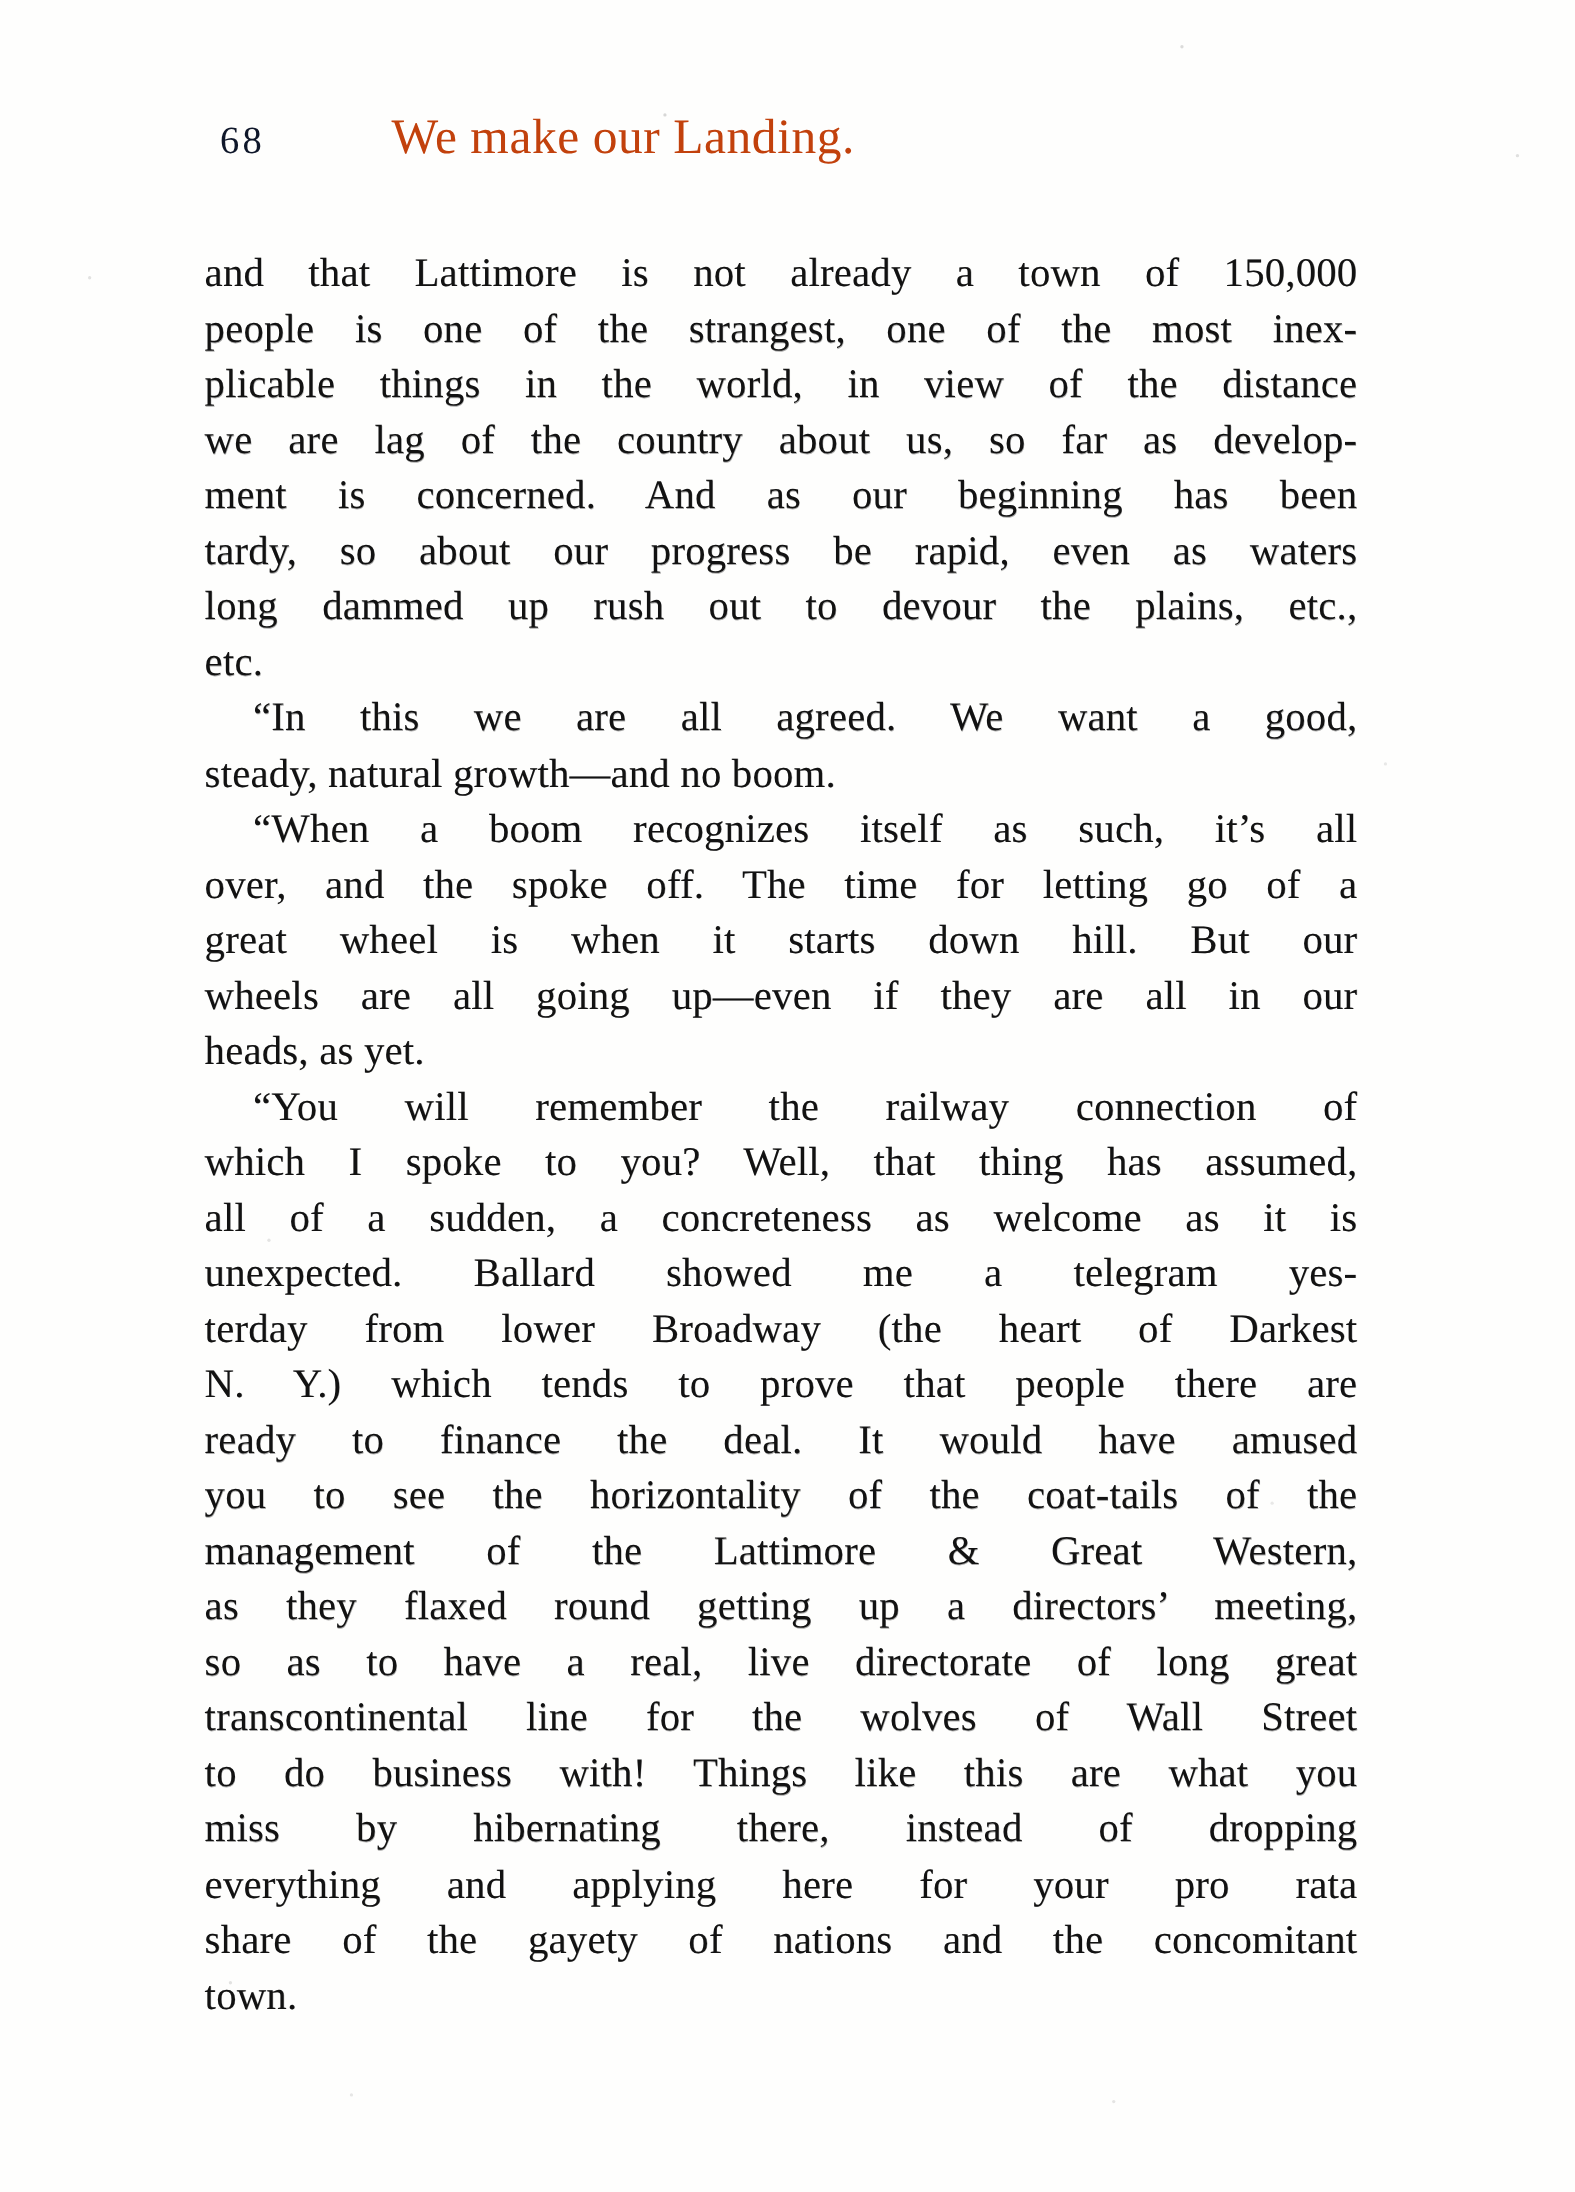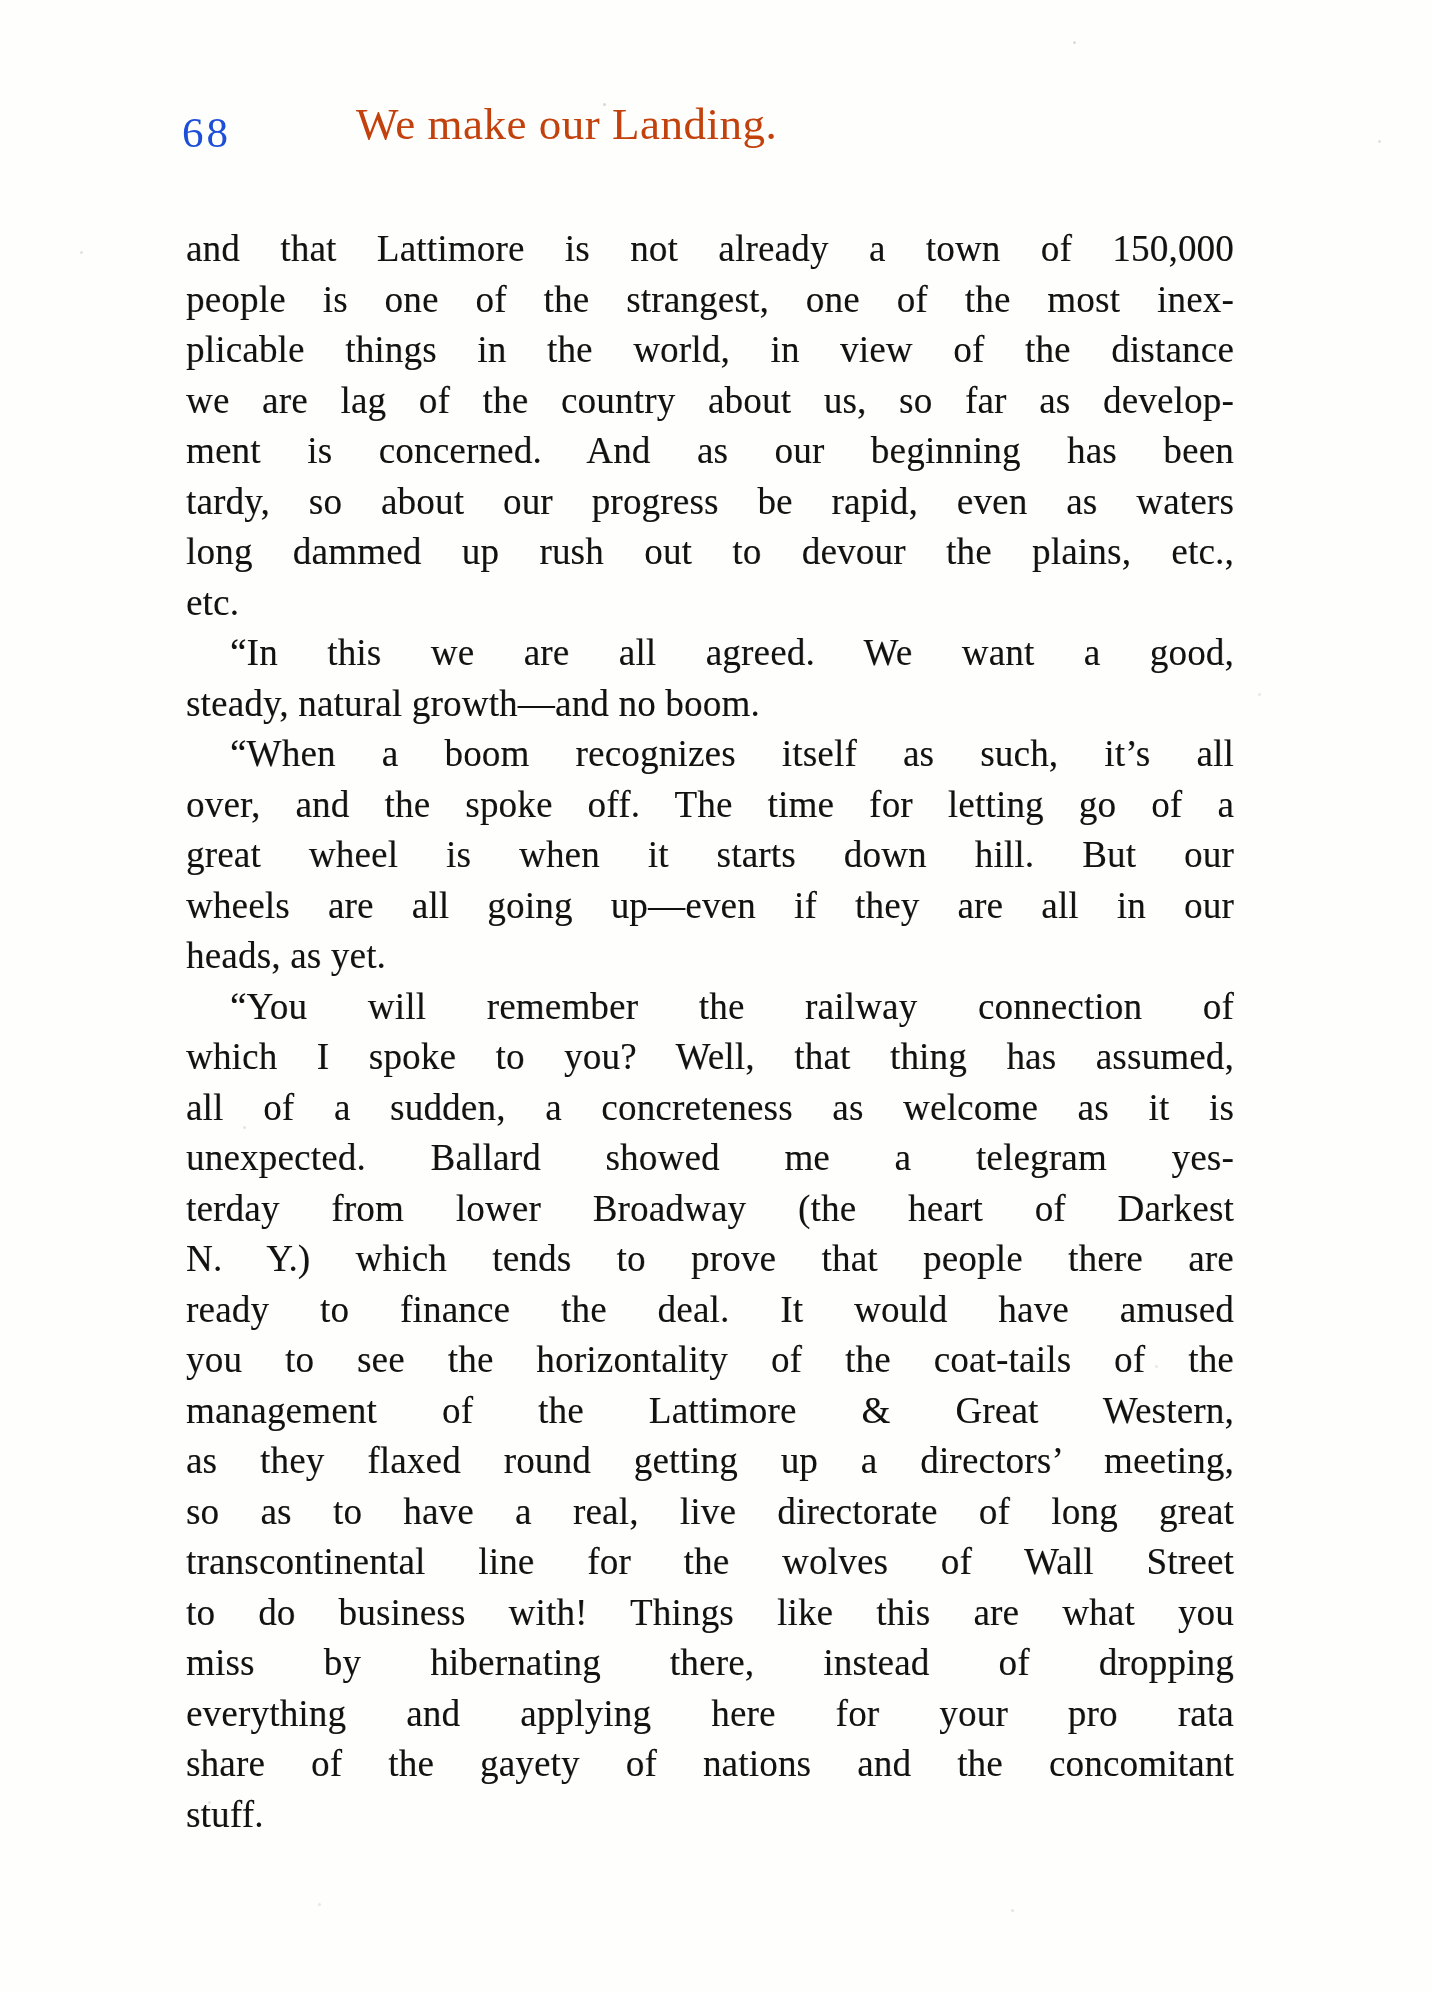--- a/index.html
+++ b/index.html
@@ -12,25 +12,25 @@
     width: 1432px;
     height: 1993px;
     background: #fefefdff;
     overflow: hidden;
     font-family: "Liberation Serif", "DejaVu Serif", serif;
     color: #121212;
   }
   
   .pagenum {
     position: absolute;
-    left: 182px;
+    left: 200px;
     top: 108px;
-    font-size: 43px;
+    font-size: 35px;
     letter-spacing: 3px;
-    color: #1d4ed8;
+    color: #0f172a;
   }
   .runhead {
     position: absolute;
     left: 356px;
     top: 98px;
     margin: 0;
     font-size: 45px;
     font-weight: 400;
     letter-spacing: 0.5px;
     color: #c2410c;
@@ -114,15 +114,15 @@
       <div class="line">ready to finance the deal. It would have amused</div>
       <div class="line">you to see the horizontality of the coat-tails of the</div>
       <div class="line">management of the Lattimore &amp; Great Western,</div>
       <div class="line">as they flaxed round getting up a directors’ meeting,</div>
       <div class="line">so as to have a real, live directorate of long great</div>
       <div class="line">transcontinental line for the wolves of Wall Street</div>
       <div class="line">to do business with! Things like this are what you</div>
       <div class="line">miss by hibernating there, instead of dropping</div>
       <div class="line">everything and applying here for your pro rata</div>
       <div class="line">share of the gayety of nations and the concomitant</div>
-      <div class="line end">stuff.</div>
+      <div class="line end">town.</div>
     </main>
 </div>
 
 </body></html>

